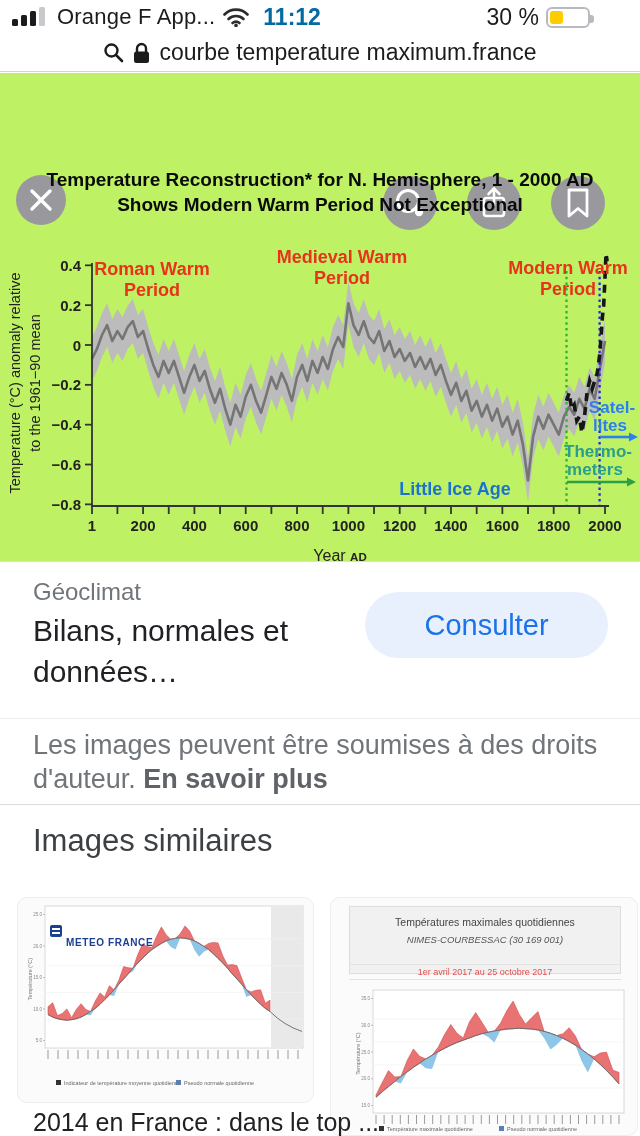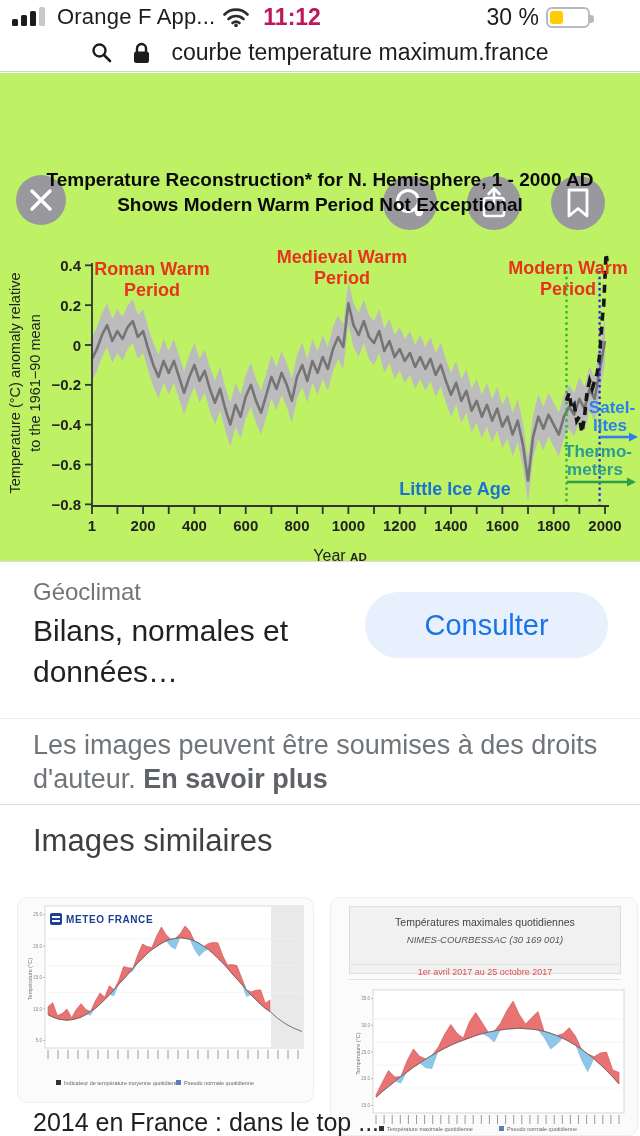--- a/index.html
+++ b/index.html
@@ -4,28 +4,28 @@
 <style>
   html,body{margin:0;padding:0;background:#666;}
   #screen{position:relative;width:640px;height:1136px;background:#fff;overflow:hidden;
     font-family:"Liberation Sans",sans-serif;color:#111;margin:0 auto;}
   
   #statusbar{position:absolute;top:0;left:0;width:602px;height:34px;display:flex;
     align-items:center;justify-content:space-between;padding:0 12px;box-sizing:border-box;background:#fff;}
   .sb-left{display:flex;align-items:center;gap:8px;}
   .sb-right{display:flex;align-items:center;gap:7px;}
   .carrier{font-size:22px;color:#1c1c1e;letter-spacing:.2px;}
-  .time{font-size:23px;font-weight:bold;color:#be185d;margin-left:6px;text-align:right;}
+  .time{font-size:23px;font-weight:bold;color:#0369a1;margin-left:6px;text-align:right;}
   .battpct{font-size:23px;color:#1c1c1e;}
   .battery{position:relative;width:44px;height:21px;border:2px solid #b9b9bf;border-radius:6px;box-sizing:border-box;}
   .battery .fill{position:absolute;top:2px;left:2px;bottom:2px;width:13px;background:#ffcc00;border-radius:3px;}
   .battery .nub{position:absolute;right:-6px;top:6px;width:4px;height:8px;background:#b9b9bf;border-radius:0 3px 3px 0;}
   
   #searchrow{position:absolute;top:34px;left:0;width:640px;height:38px;display:flex;
-    align-items:center;justify-content:center;gap:21px;border-bottom:1px solid #d2d2d6;background:#fff;box-sizing:border-box;}
+    align-items:center;justify-content:center;gap:9px;border-bottom:1px solid #d2d2d6;background:#fff;box-sizing:border-box;}
   .query{font-size:23px;color:#1c1c1e;}
   
   #viewer{position:absolute;top:73px;left:0;width:640px;height:489px;background:#bef264;border-bottom:1px solid #dadce0;box-sizing:border-box;}
   .circle-btn{position:absolute;border-radius:50%;background:#98989d;display:flex;align-items:center;justify-content:center;}
   #btn-close{left:16px;top:102px;width:50px;height:50px;}
   #btn-lens{left:383px;top:103px;width:54px;height:54px;}
   #btn-share{left:467px;top:103px;width:54px;height:54px;}
   #btn-bookmark{left:551px;top:103px;width:54px;height:54px;}
   #viewer-title{position:absolute;top:94px;left:0;width:640px;text-align:center;font-weight:bold;
     font-size:19px;line-height:25px;color:#0a0a0a;z-index:5;pointer-events:none;}
@@ -43,21 +43,21 @@
   #copyright .learn{font-weight:bold;color:#5f6368;}
   
   #similar{position:absolute;top:805px;left:0;width:640px;height:331px;background:#fff;}
   #similar h2{position:absolute;left:33px;top:18px;margin:0;font-size:31px;font-weight:400;color:#3c4043;}
   .thumb{position:absolute;border-radius:10px;overflow:hidden;background:#fbfbfb;border:1px solid #eeeeee;box-sizing:border-box;}
   #thumb1{left:17px;top:92px;width:297px;height:206px;}
   #thumb2{left:330px;top:92px;width:308px;height:239px;}
   #thumb1-logo{position:absolute;left:32px;top:15px;display:flex;align-items:center;gap:4px;z-index:3;}
   #thumb1-logo .logo-sq{width:12px;height:12px;background:#1b3f94;border-radius:2px;position:relative;}
   #thumb1-logo .logo-sq:before{content:"";position:absolute;left:2px;top:3px;width:8px;height:2px;background:#fff;box-shadow:0 4px 0 #fff;}
-  #thumb1-logo .logo-txt{font-size:10px;font-weight:bold;color:#1b3f94;letter-spacing:.6px;}
+  #thumb1-logo .logo-txt{font-size:10px;font-weight:bold;color:#1b3f94;letter-spacing:.6px;margin-top:24px;}
   #thumb2-head{position:absolute;left:18px;top:8px;width:272px;height:68px;background:#f1f1f1;border:1px solid #ddd;
     box-sizing:border-box;text-align:center;z-index:3;}
   #thumb2-head .t1{font-size:10.5px;color:#444;margin-top:9px;}
   #thumb2-head .t2{font-size:9.5px;font-style:italic;color:#555;margin-top:6px;}
   #thumb2-period{position:absolute;left:18px;top:66px;width:272px;text-align:center;font-size:9px;color:#e05252;
     border-top:1px solid #e3e3e3;border-bottom:1px solid #e3e3e3;padding:2px 0;z-index:3;}
   .caption{position:absolute;left:33px;top:303px;font-size:25px;color:#202124;}
 </style>
 </head>
 <body>

